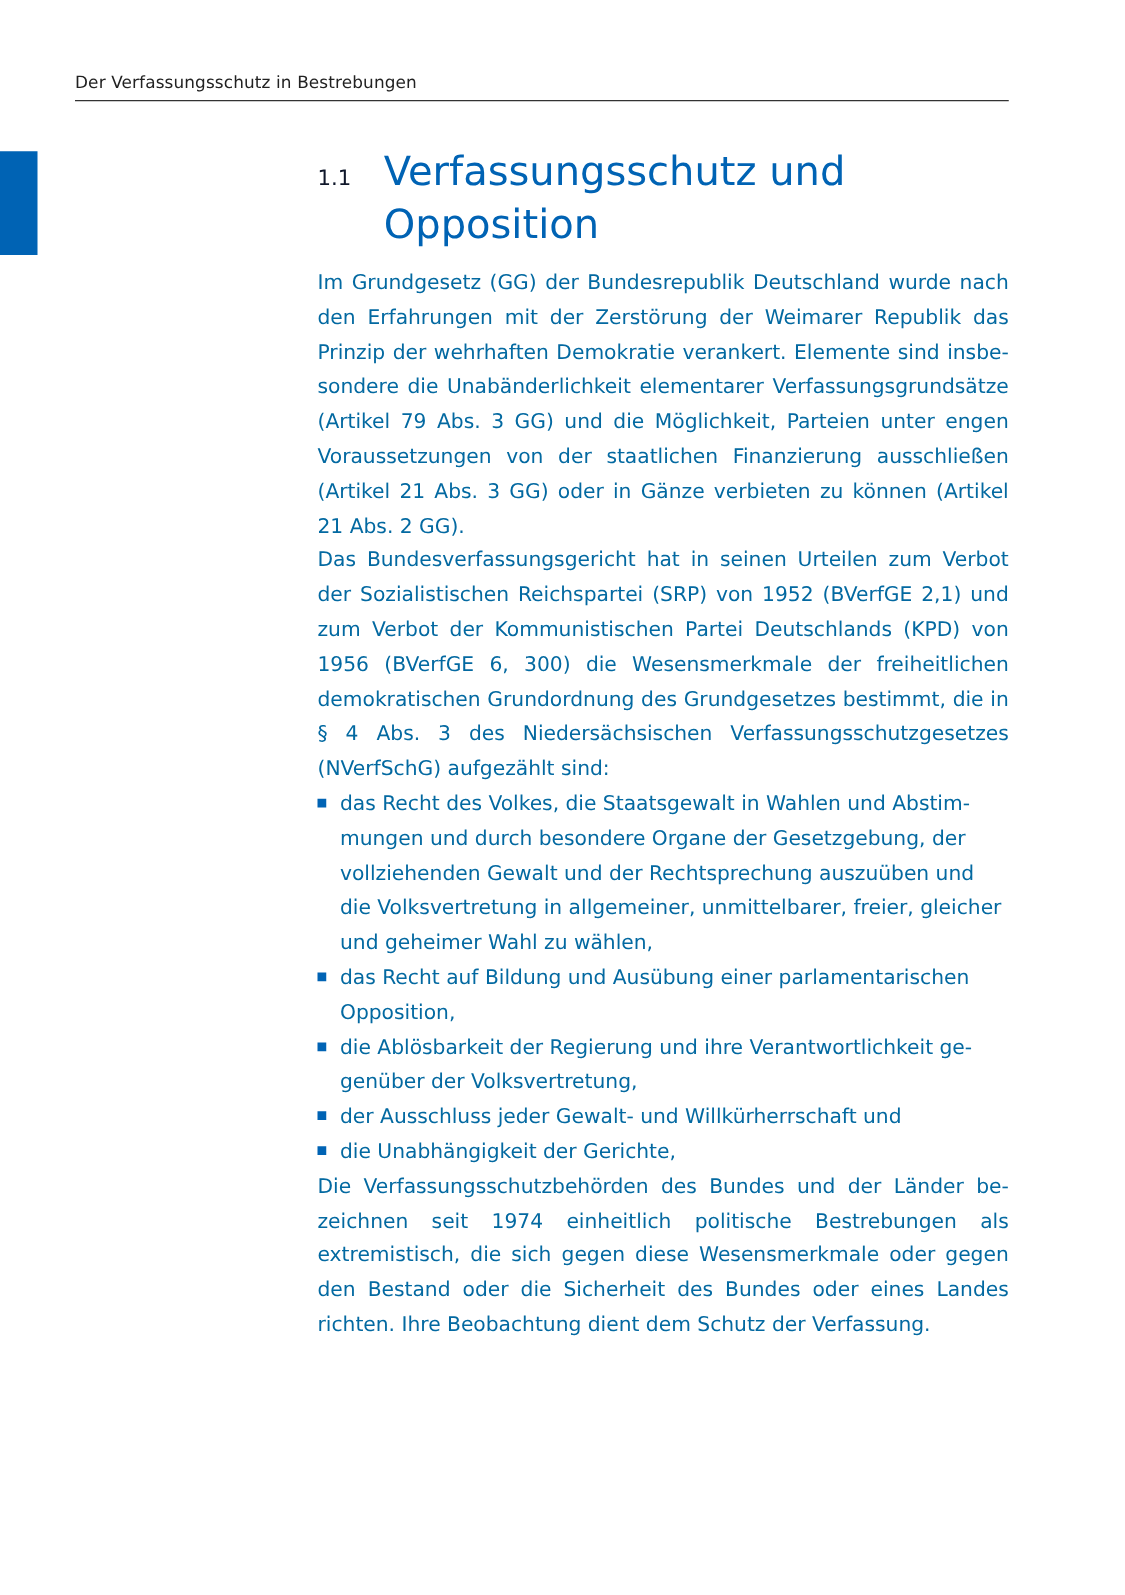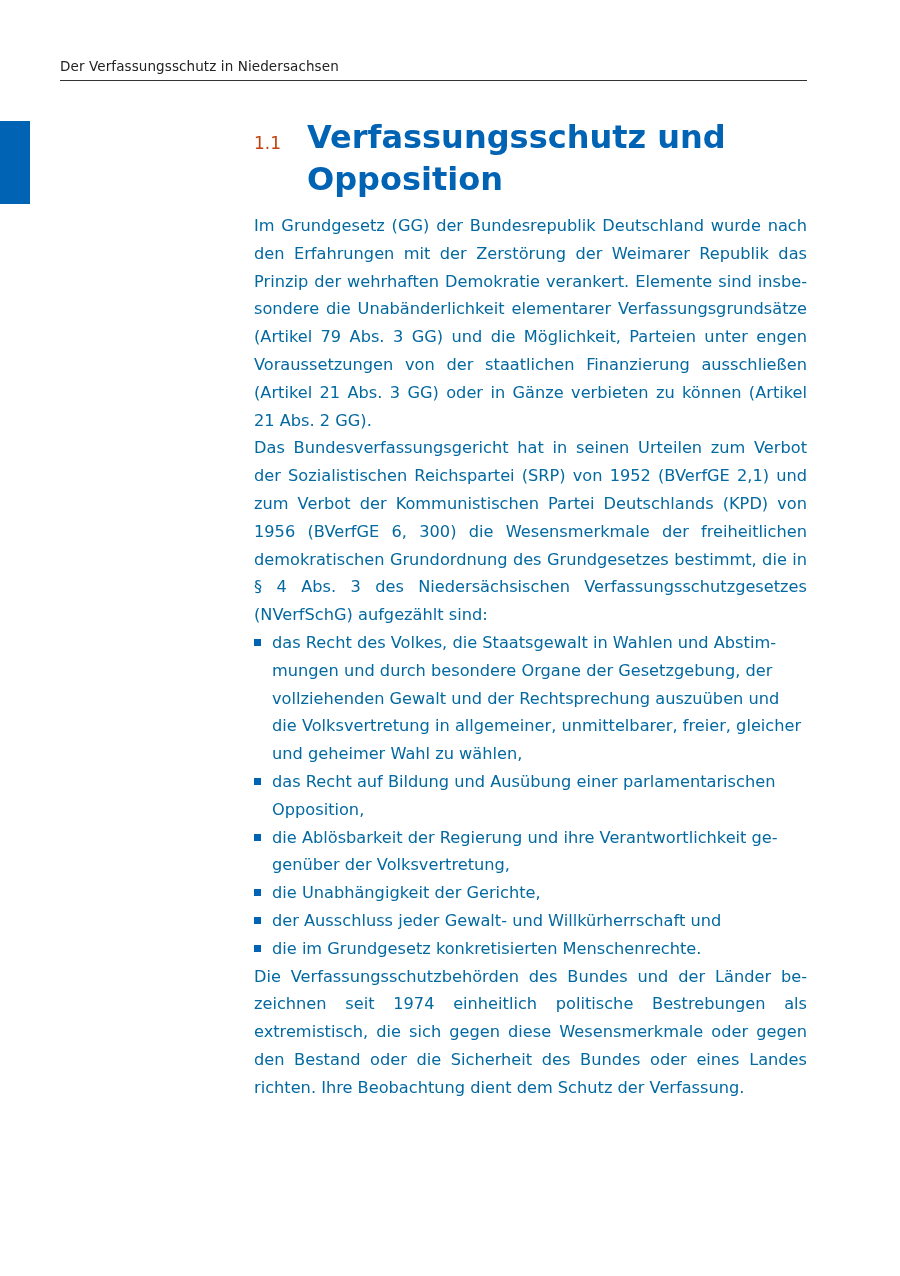--- a/index.html
+++ b/index.html
@@ -15,25 +15,25 @@
   .header-rule {
     position: absolute; left: 60px; top: 80px; width: 747px; height: 0;
     border-top: 1.3px solid #333;
   }
   .side-tab {
     position: absolute; left: 0; top: 121px; width: 30px; height: 83px;
     background: #0063b4;
   }
   .section-number {
     position: absolute; left: 254px; top: 133px;
-    font-size: 17px; color: #c2410c;
+    font-size: 17px; color: #0f172a;
   }
   .section-title {
     position: absolute; left: 307px; top: 116px;
-    font-size: 32px; line-height: 42px; color: #0063b4; font-weight: bold;
+    font-size: 32px; line-height: 42px; color: #0063b4; font-weight: normal;
     margin: 0;
   }
   .content {
     position: absolute; left: 254px; top: 212px; width: 553px;
     font-size: 16.2px; line-height: 27.8px; color: #0369a1;
   }
   .content p {
     margin: 0; text-align: justify; hyphens: manual;
   }
   .content ul {
@@ -47,38 +47,37 @@
     background: #0063b4;
   }
   .page-number {
     position: absolute; left: 61px; top: 1274px;
     font-size: 18px; color: #b91c1c;
   }
 </style>
 </head>
 <body>
 
-<div class="running-header">Der Verfassungsschutz in Niedersachsen</div>
+<div class="running-header">Der Verfassungsschutz in Bestrebungen</div>
 <div class="header-rule"></div>
 
 <div class="side-tab"></div>
 
 <div class="section-number">1.1</div>
 <h1 class="section-title">
   <span>Verfassungsschutz und</span><br>
   <span>Opposition</span>
 </h1>
 
 <div class="content">
   <p>Im Grundgesetz (GG) der Bundesrepublik Deutschland wurde nach den Erfahrungen mit der Zerstörung der Weimarer Republik das Prinzip der wehrhaften Demokratie verankert. Elemente sind insbe­sondere die Unabänderlichkeit elementarer Verfassungsgrundsätze (Artikel 79 Abs. 3 GG) und die Möglichkeit, Parteien unter engen Voraussetzungen von der staatlichen Finanzierung ausschließen (Ar­tikel 21 Abs. 3 GG) oder in Gänze verbieten zu können (Artikel 21 Abs. 2 GG).</p>
   <p>Das Bundesverfassungsgericht hat in seinen Urteilen zum Verbot der Sozialistischen Reichspartei (SRP) von 1952 (BVerfGE 2,1) und zum Verbot der Kommunistischen Partei Deutschlands (KPD) von 1956 (BVerfGE 6, 300) die Wesensmerkmale der freiheitlichen demokra­tischen Grundordnung des Grundgesetzes bestimmt, die in § 4 Abs. 3 des Niedersächsischen Verfassungsschutzgesetzes (NVerfSchG) auf­gezählt sind:</p>
   <ul>
     <li><span class="bullet"></span><span>das Recht des Volkes, die Staatsgewalt in Wahlen und Abstim­mungen und durch besondere Organe der Gesetzgebung, der vollziehenden Gewalt und der Rechtsprechung auszuüben und die Volksvertretung in allgemeiner, unmittelbarer, freier, gleicher und geheimer Wahl zu wählen,</span></li>
     <li><span class="bullet"></span><span>das Recht auf Bildung und Ausübung einer parlamentarischen Opposition,</span></li>
     <li><span class="bullet"></span><span>die Ablösbarkeit der Regierung und ihre Verantwortlichkeit ge­genüber der Volksvertretung,</span></li>
+    <li><span class="bullet"></span><span>der Ausschluss jeder Gewalt- und Willkürherrschaft und</span></li>
     <li><span class="bullet"></span><span>die Unabhängigkeit der Gerichte,</span></li>
-    <li><span class="bullet"></span><span>der Ausschluss jeder Gewalt- und Willkürherrschaft und</span></li>
-    <li><span class="bullet"></span><span>die im Grundgesetz konkretisierten Menschenrechte.</span></li>
   </ul>
   <p>Die Verfassungsschutzbehörden des Bundes und der Länder be­zeichnen seit 1974 einheitlich politische Bestrebungen als extremis­tisch, die sich gegen diese Wesensmerkmale oder gegen den Be­stand oder die Sicherheit des Bundes oder eines Landes richten. Ihre Beobachtung dient dem Schutz der Verfassung.</p>
 </div>
 
 <div class="page-number">16</div>
 
 </body></html>

